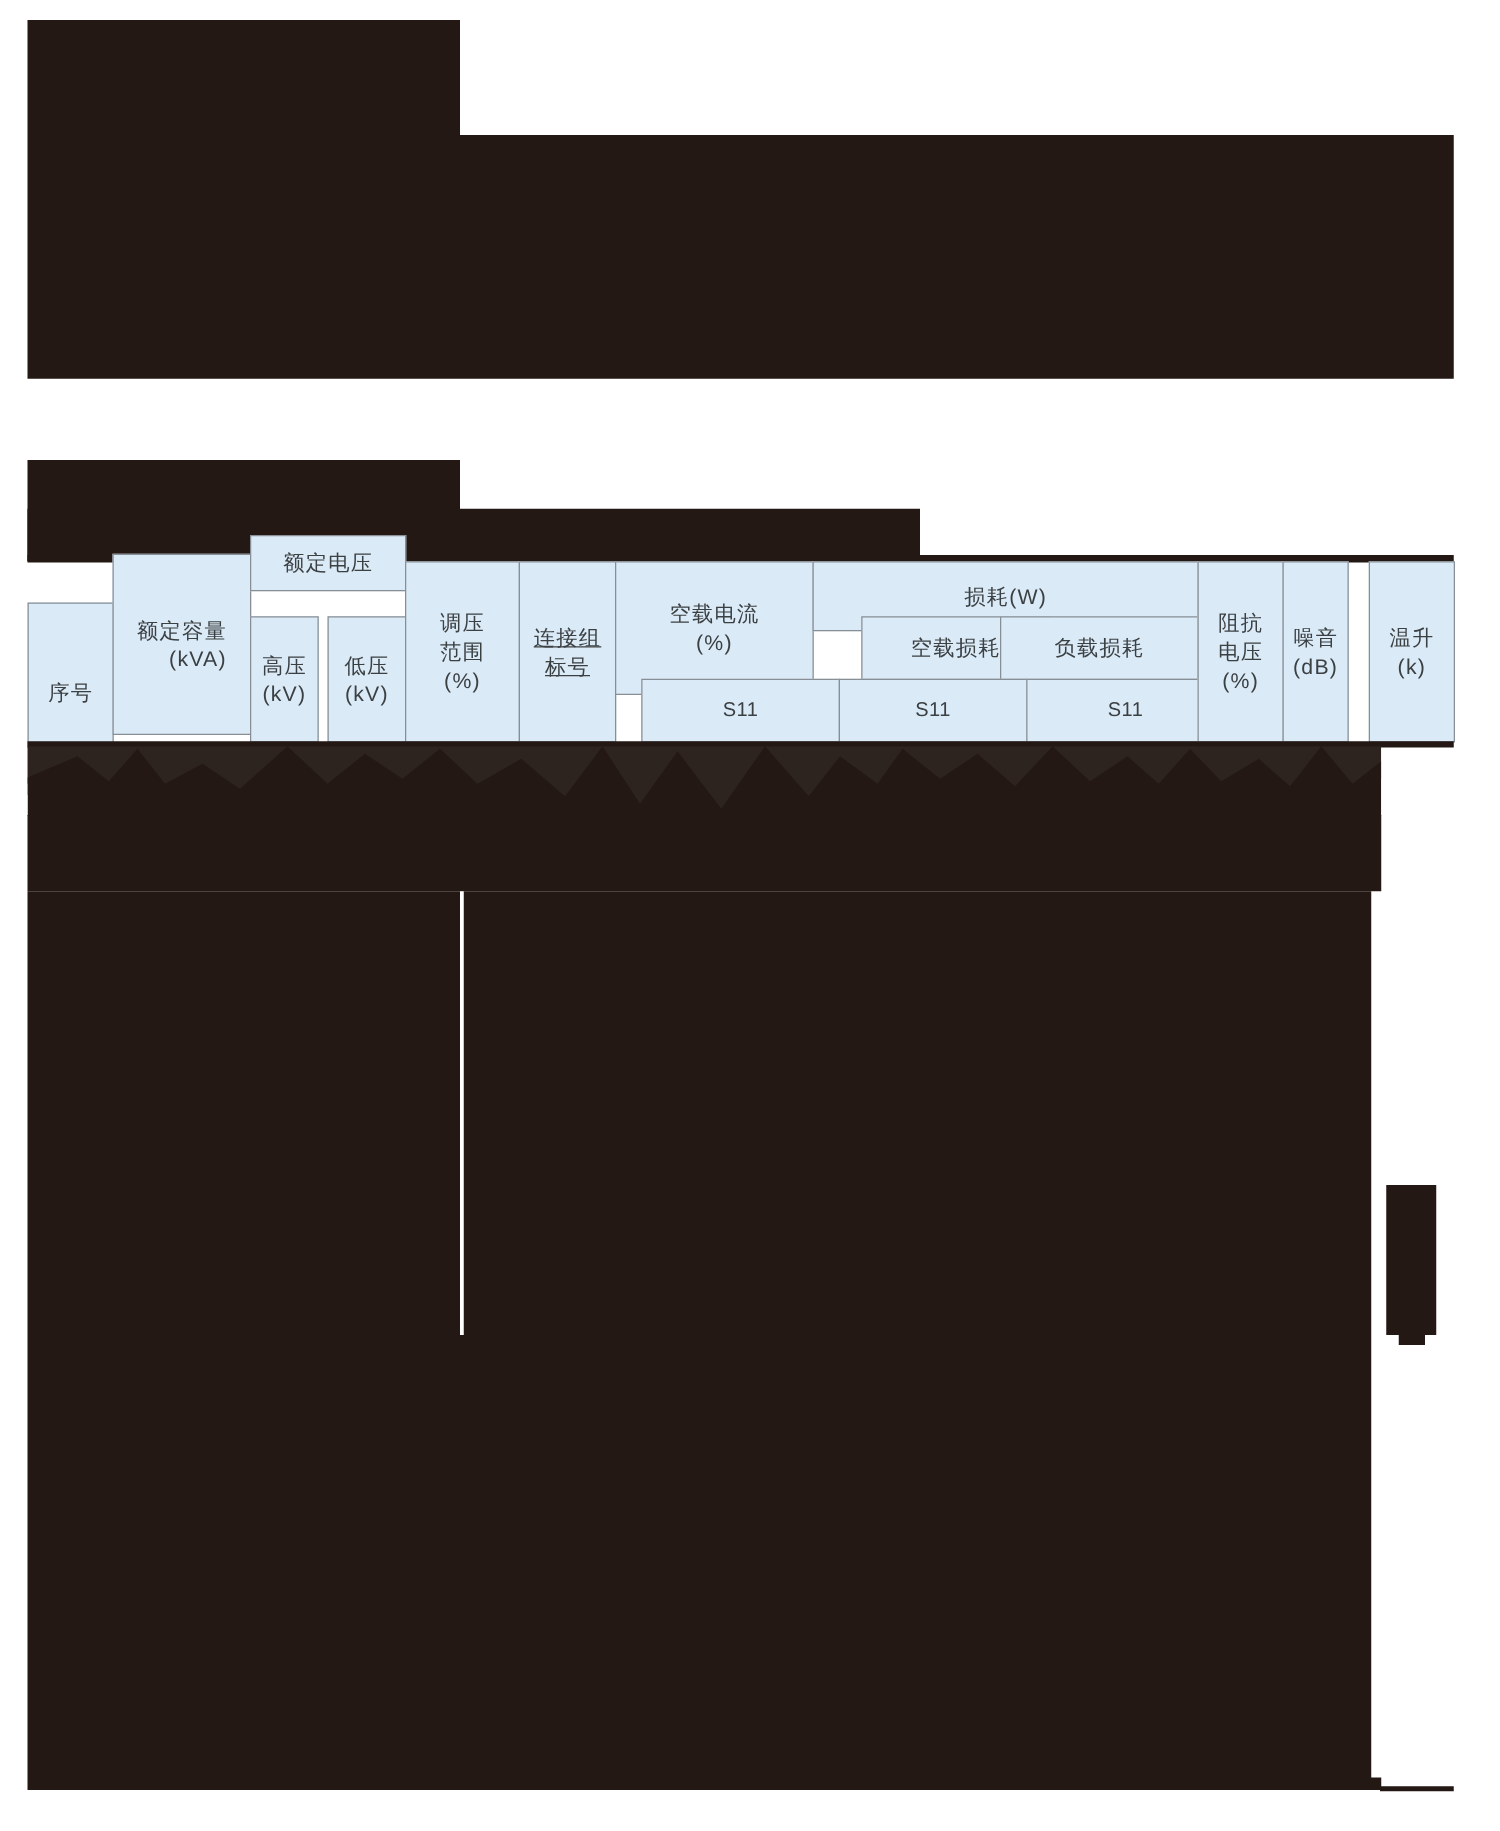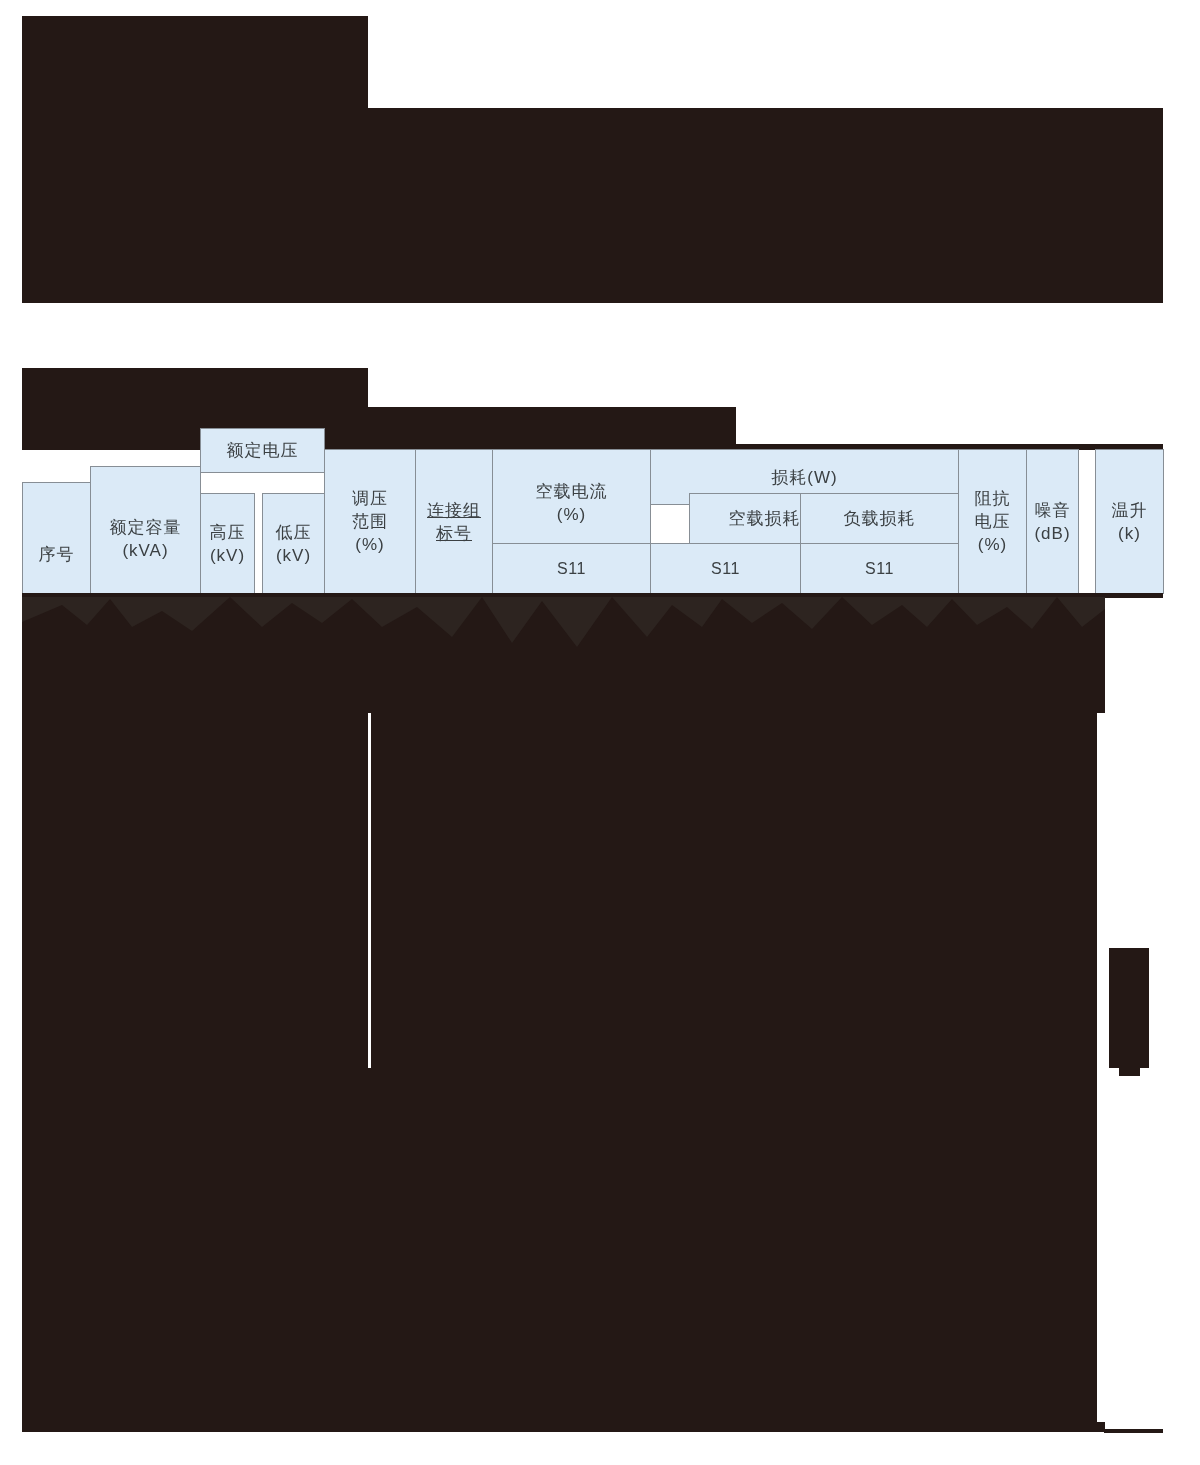--- a/index.html
+++ b/index.html
@@ -9,39 +9,39 @@
   }
   .ink{position:absolute;background:#241815;}
   .ink-line{position:absolute;background:#241815;}
   .white-seam{position:absolute;background:#ffffff;}
   .cell{
     position:absolute;box-sizing:border-box;background:#dbeaf7;
     border:1px solid #878e95;color:#3b4043;
     display:flex;align-items:center;justify-content:center;text-align:center;
     font-size:17px;line-height:23px;white-space:pre-line;letter-spacing:1px;
   }
-  .cell.s11{font-size:16px;letter-spacing:0.5px;}
+  .cell.s11{font-size:16px;letter-spacing:0.5px;margin-left:21px;}
   .bar{position:absolute;background:#241815;}
   svg{display:block;}
 </style>
 </head>
 <body>
 
 <div id="canvas">
 
   <div class="ink" style="left:22px;top:16px;width:346px;height:92px;"></div>
   <div class="ink" style="left:22px;top:108px;width:1141px;height:195px;"></div>
   <div class="ink" style="left:22px;top:368px;width:346px;height:81px;"></div>
   <div class="ink" style="left:22px;top:407px;width:714px;height:42px;"></div>
 
   <div class="bar" style="left:22px;top:444px;width:1141px;height:6px;"></div>
 
   <div>
     <div class="cell" style="left:22px;top:449px;width:69px;height:145px;margin-top:33px;">序号</div>
-    <div class="cell" style="left:90px;top:466px;width:111px;height:145px;">额定容量
+    <div class="cell" style="left:90px;top:443px;width:111px;height:145px;text-align:right;">额定容量
 (kVA)</div>
     <div class="cell" style="left:200px;top:428px;width:125px;height:45px;">额定电压</div>
     <div class="cell" style="left:200px;top:493px;width:55px;height:101px;">高压
 (kV)</div>
     <div class="cell" style="left:262px;top:493px;width:63px;height:101px;">低压
 (kV)</div>
     <div class="cell" style="left:324px;top:449px;width:92px;height:145px;">调压
 范围
 (%)</div>
     <div class="cell" style="left:415px;top:449px;width:78px;height:145px;text-decoration:underline;">连接组

